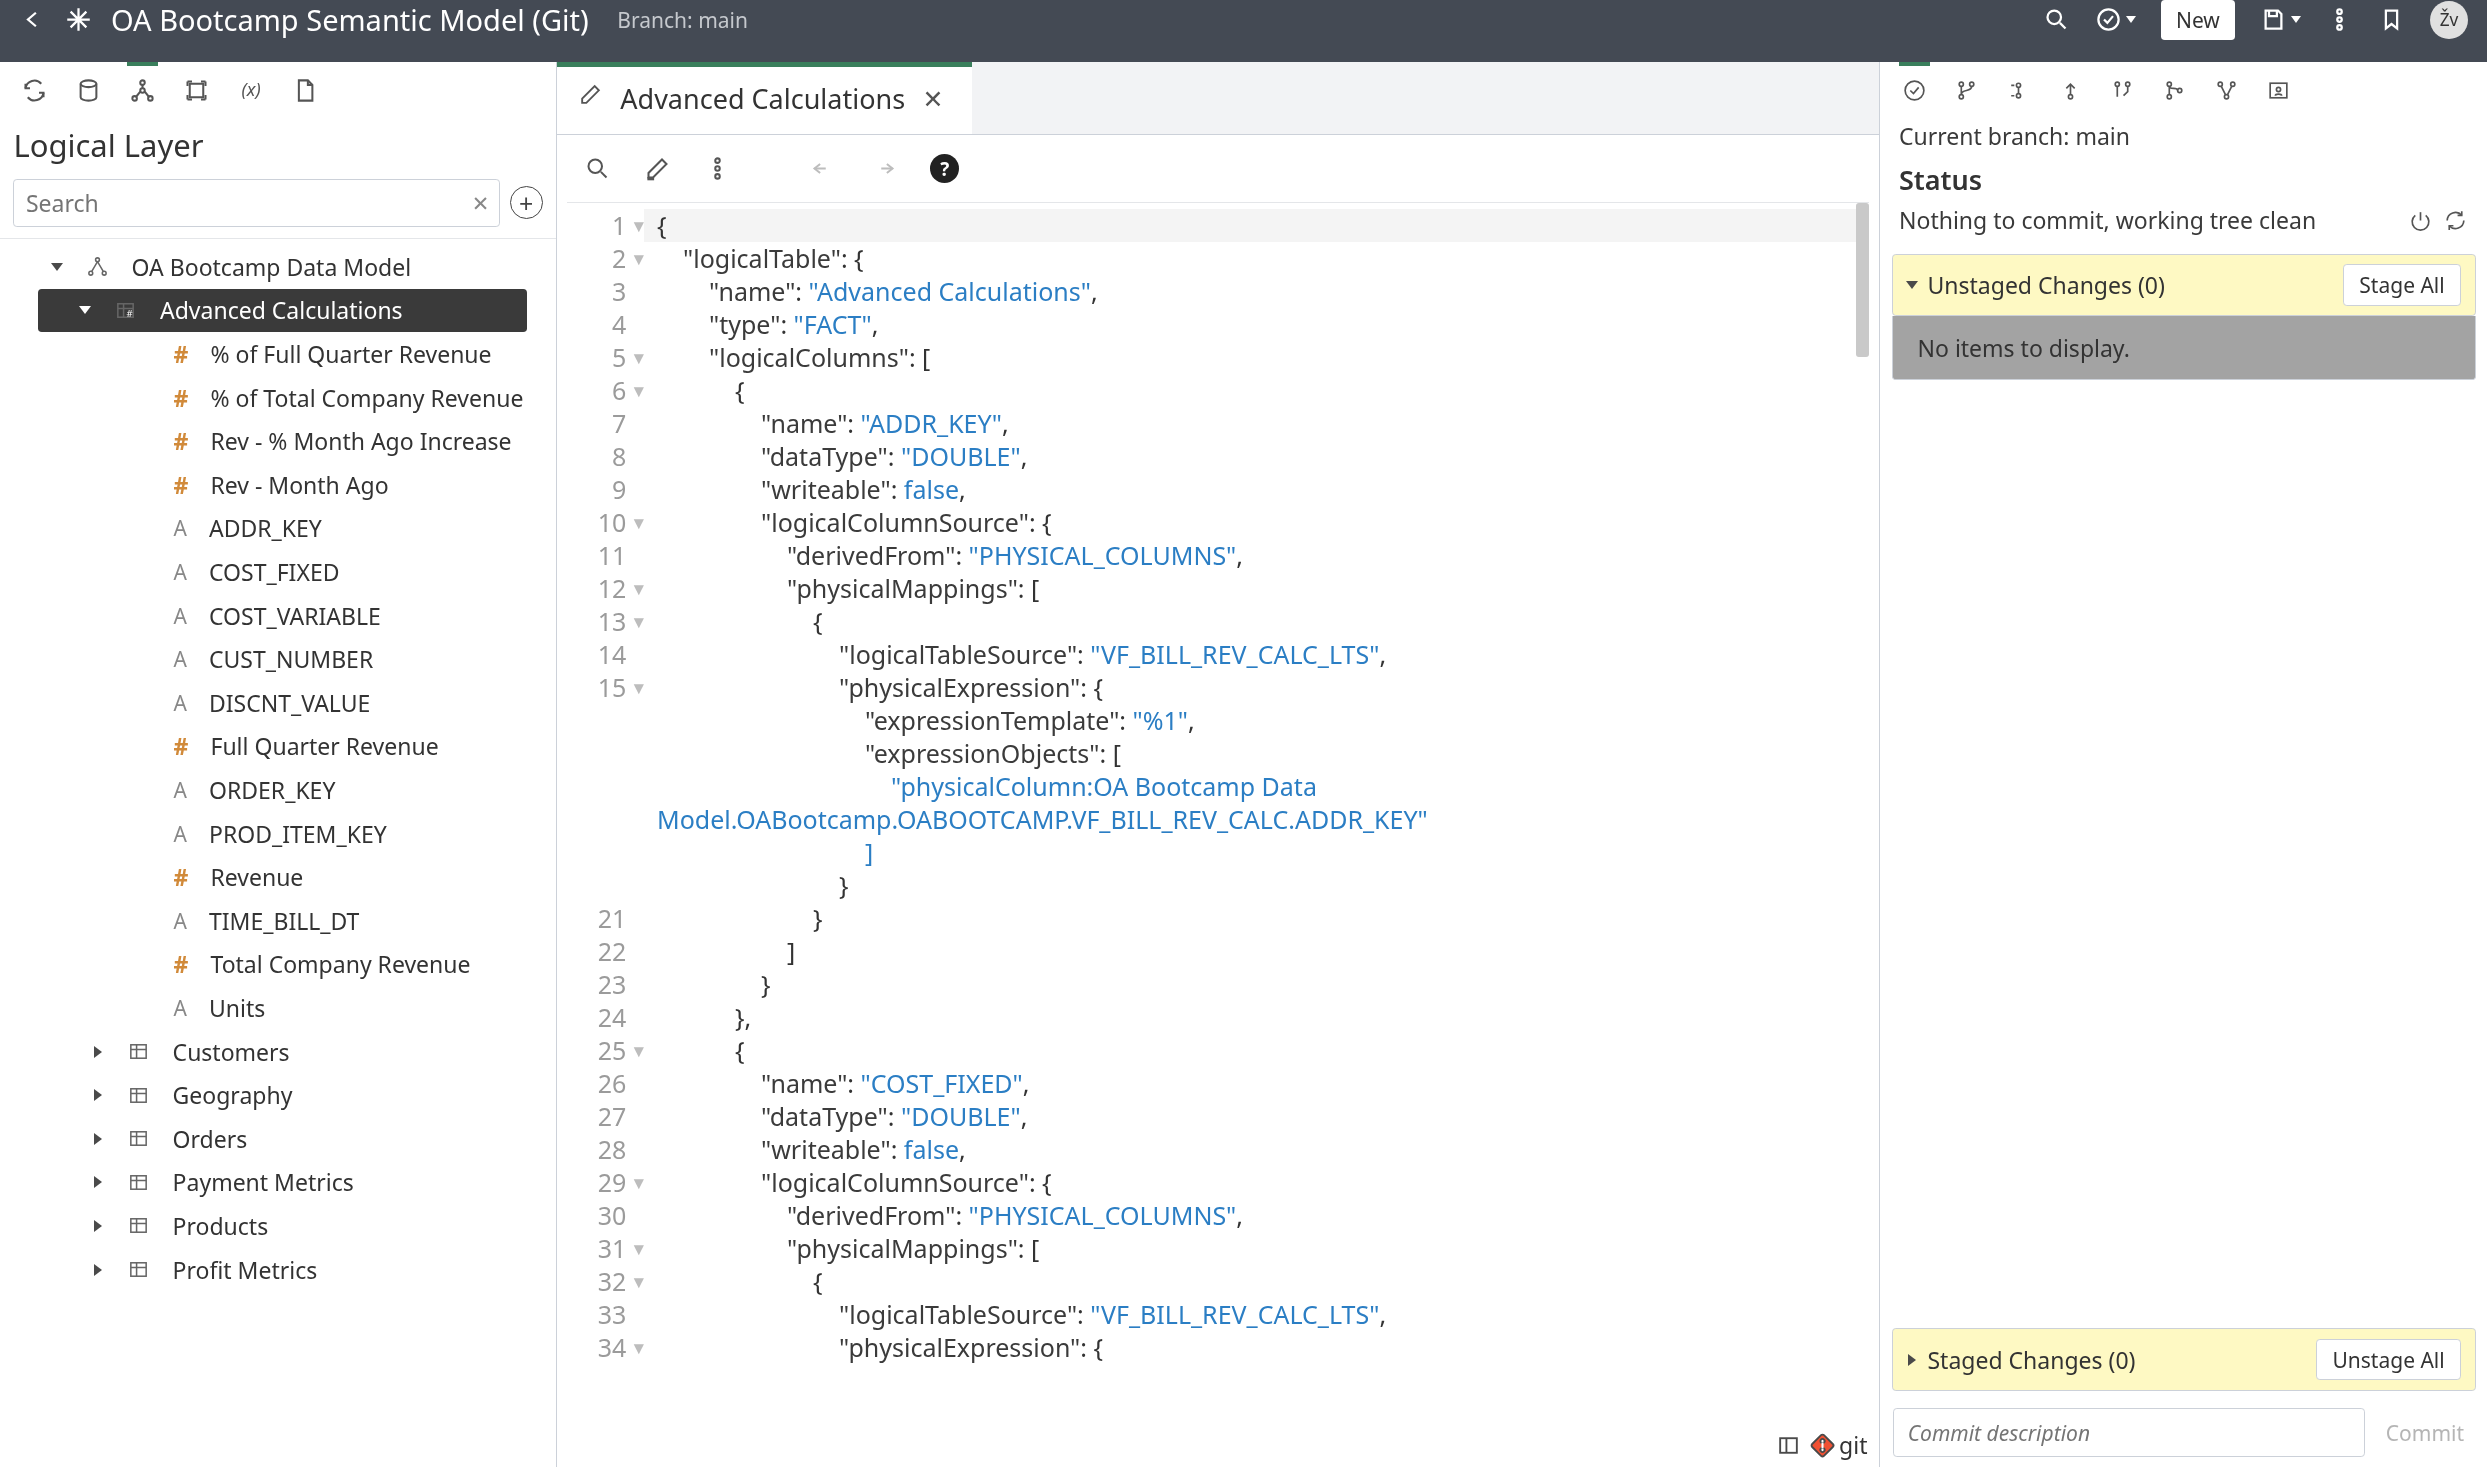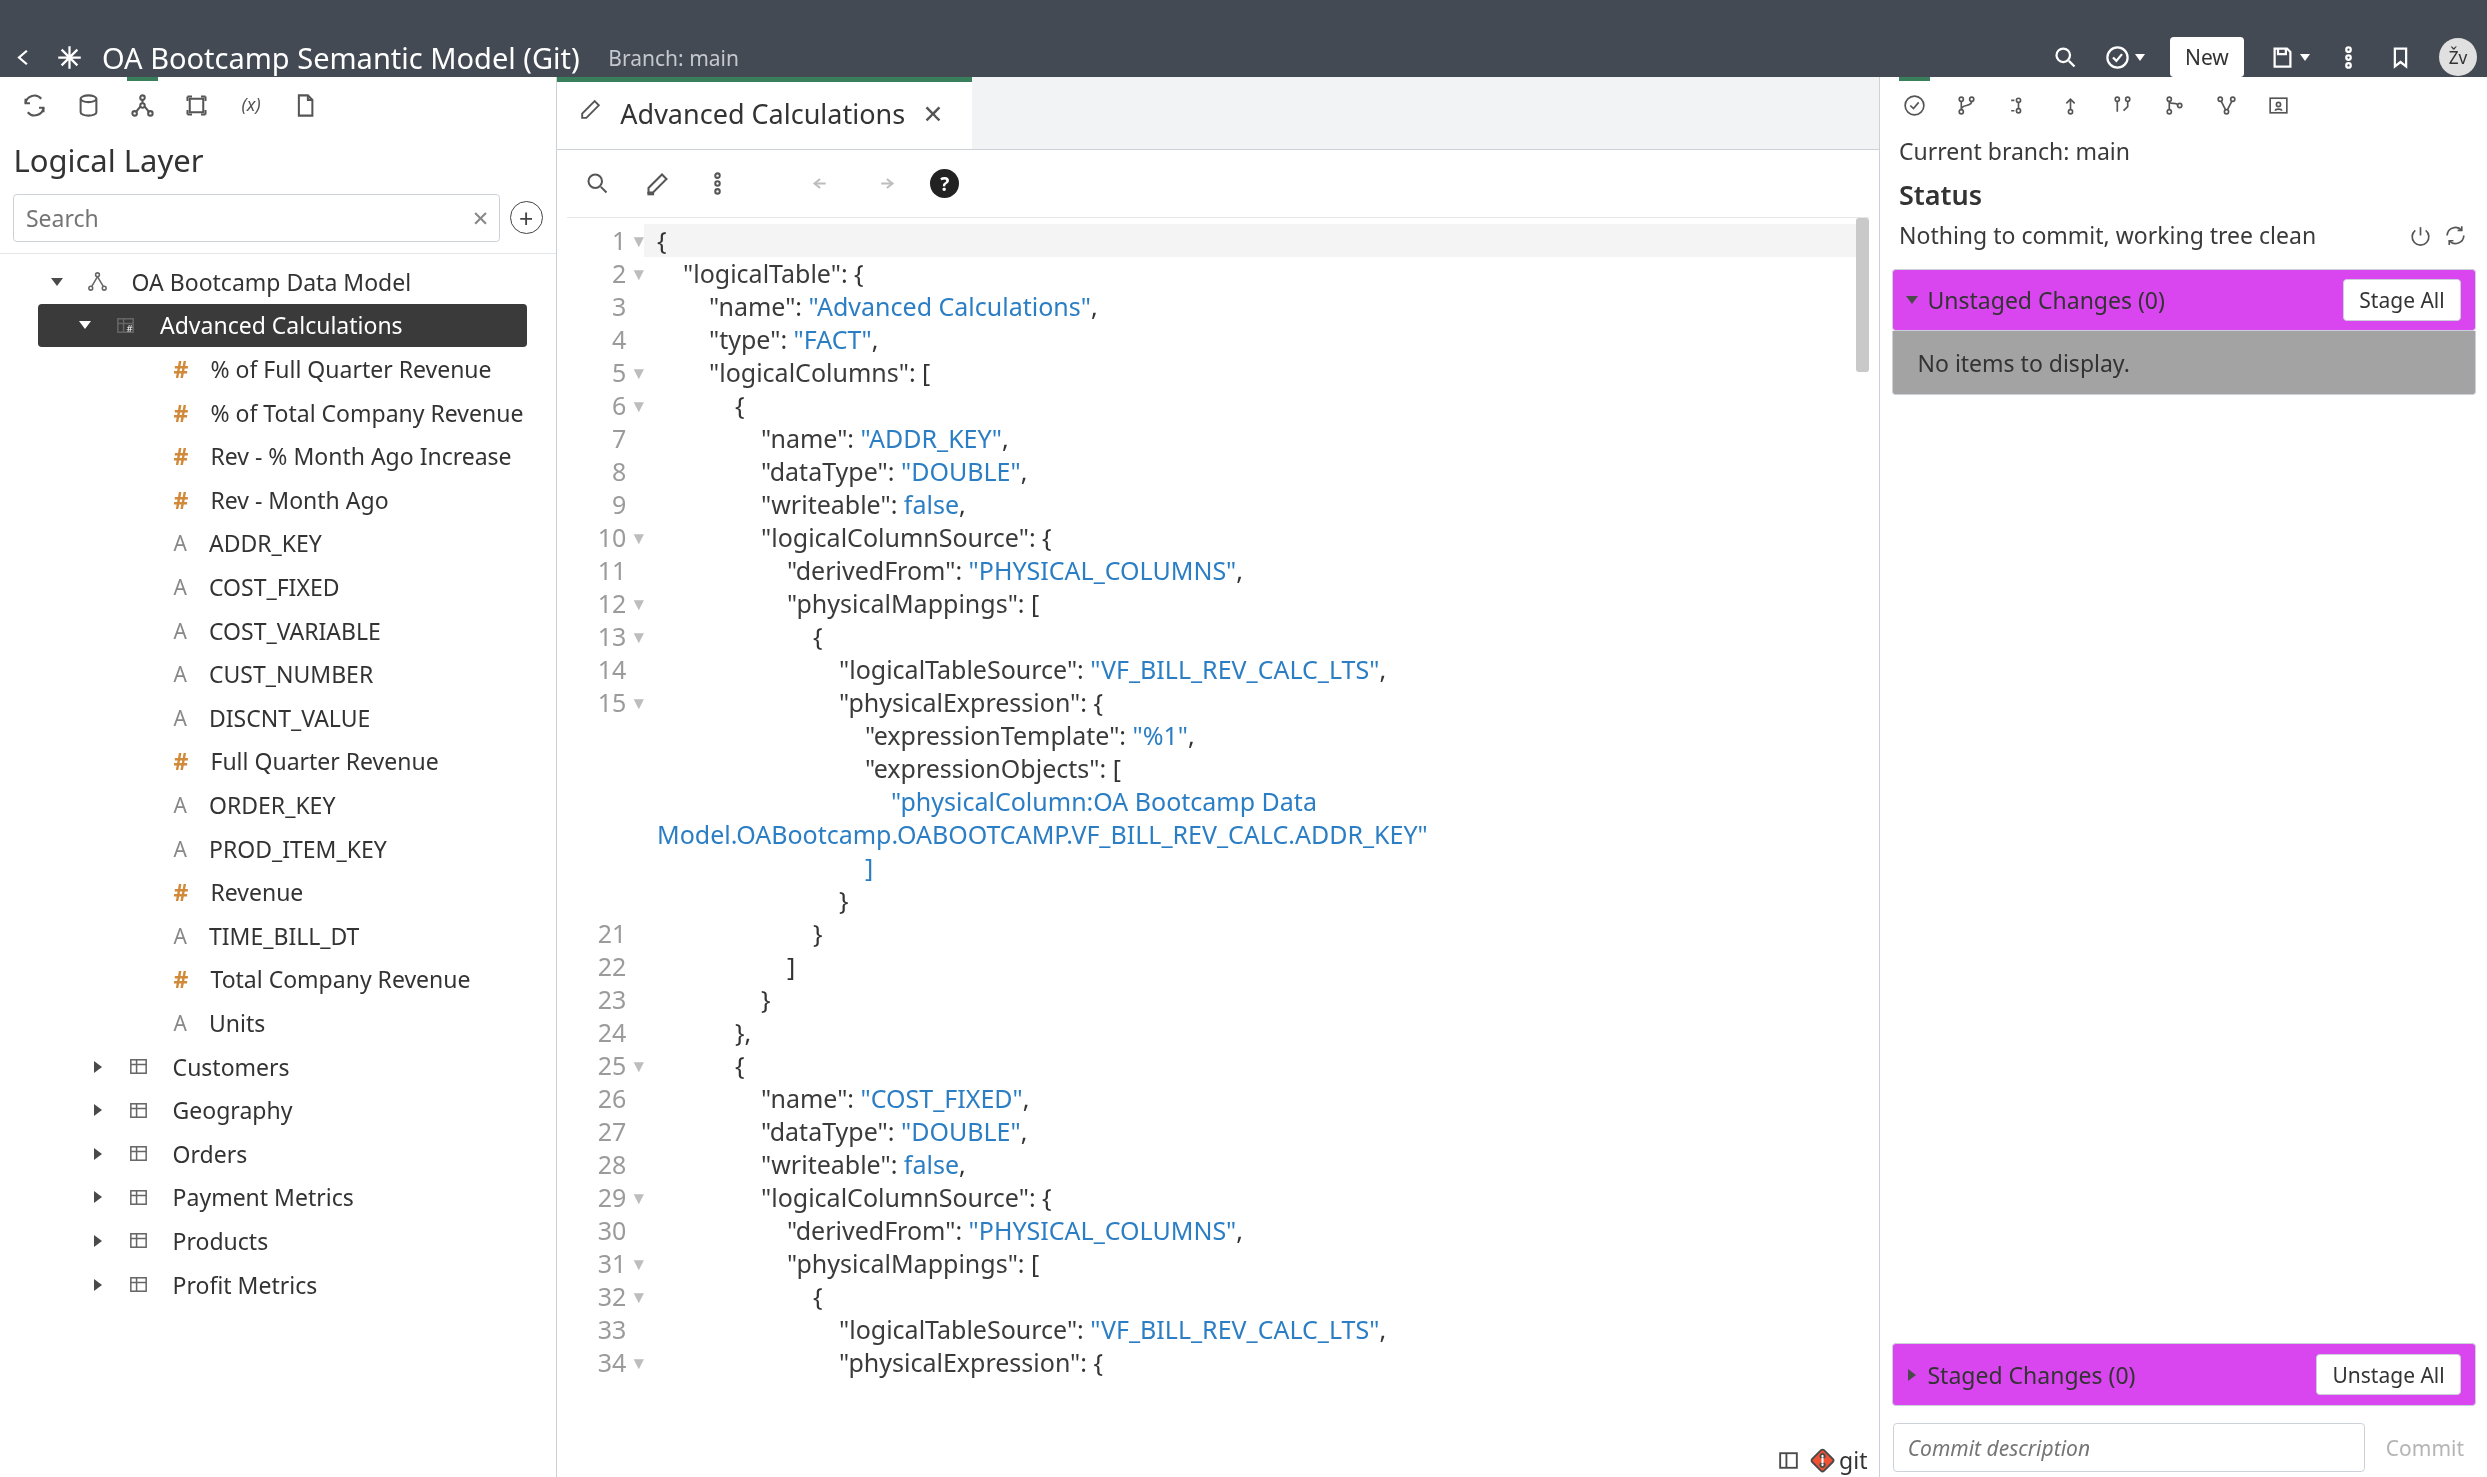--- a/index.html
+++ b/index.html
@@ -12,21 +12,21 @@
     --code-key:#3b3b3b;
     --code-str:#2b7ec4;
     --code-num:#2b7ec4;
     --code-bool:#2b7ec4;
     --sel-bg:#3b3b3b;
     --gutter:#9b9b9b;
   }
   *{box-sizing:border-box;font-family:system-ui,-apple-system,"Segoe UI",sans-serif;}
   body{margin:0;width:2487px;height:1478px;overflow:hidden;color:var(--text);font-size:23px;background:#fff;}
   
-  .topbar{display:flex;align-items:flex-end;height:77px;background:var(--bg-dark);color:#fff;padding:0 10px;}
+  .topbar{display:flex;align-items:flex-start;height:62px;background:var(--bg-dark);color:#fff;padding:0 19px;}
   .topbar .left{display:flex;align-items:center;gap:19px;}
   .topbar .title{font-size:29px;}
   .topbar .branch{font-size:21px;color:#c5c8cd;margin-left:9.6px;}
   .topbar .spacer{flex:1;}
   .topbar .right{display:flex;align-items:center;gap:25px;}
   .topbar svg{width:27px;height:27px;stroke:#fff;fill:none;stroke-width:2;}
   .icon-btn{display:flex;align-items:center;justify-content:center;cursor:pointer;}
   .new-btn{background:#fff;color:#333;border-radius:3.8px;padding:5.8px 15.4px;font-size:21px;}
   .avatar{width:38px;height:38px;border-radius:50%;background:#e0e0e0;display:flex;align-items:center;justify-content:center;color:#333;font-size:17.3px;}
   .chev-down{border-left:5.8px solid transparent;border-right:5.8px solid transparent;border-top:7.7px solid #fff;margin-left:3.8px;}
@@ -87,21 +87,21 @@
   .rp-iconbar .ic{width:31px;height:31px;display:flex;align-items:center;justify-content:center;}
   .rp-iconbar .ic.active{position:relative;}
   .rp-iconbar .ic.active::before{content:"";position:absolute;top:-13.4px;left:0;right:0;height:3.8px;background:var(--accent);}
   .rp-iconbar svg{width:25px;height:25px;stroke:#555;fill:none;stroke-width:1.6;}
   .rp-branch{padding:5.8px 19px 9.6px;font-size:23px;color:#3a3a3a;}
   .rp-status-row{display:flex;align-items:center;padding:0 19px 5.8px;gap:7.7px;}
   .rp-status-row .h{font-size:27px;font-weight:600;flex:0 0 auto;}
   .rp-nothing{padding:0 19px 9.6px;display:flex;align-items:center;gap:9.6px;}
   .rp-nothing .txt{font-size:23px;color:#3a3a3a;flex:1}
   .rp-nothing svg{width:25px;height:25px;stroke:#555;fill:none;stroke-width:1.6;}
-  .section-hdr{display:flex;align-items:center;margin:7.7px 11.5px;padding:9.6px 13.4px;background:#d946ef;border:1px solid var(--border);border-radius:3.8px;gap:9.6px;}
+  .section-hdr{display:flex;align-items:center;margin:7.7px 11.5px;padding:9.6px 13.4px;background:#fef9c3;border:1px solid var(--border);border-radius:3.8px;gap:9.6px;}
   .section-hdr .lbl{flex:1;font-size:23px;}
   .section-hdr .btn{border:1px solid var(--border);background:#fff;border-radius:3.8px;padding:5.8px 15.4px;font-size:21px;cursor:pointer;}
   .no-items{padding:15.4px 25px;font-size:23px;color:#333;margin:0 11.5px;background:#a3a3a3;border:1px solid var(--border);border-top:none;border-radius:0 0 3.8px 3.8px;margin-top:-7.7px;}
   .rp-spacer{flex:1;}
   .commit-row{padding:9.6px 13.4px;display:flex;gap:11.5px;align-items:center;}
   .commit-row input{flex:1;border:1px solid var(--border);border-radius:3.8px;padding:9.6px 13.4px;font-size:21px;outline:none;color:#555;font-style:italic;}
   .commit-row .btn{color:#b5b5b5;font-size:21px;padding:7.7px 9.6px;}
   
   .bottom-badge{position:absolute;right:11.5px;bottom:5.8px;display:flex;align-items:center;gap:9px;font-size:23px;color:#333;}
   .bottom-badge svg{width:25px;height:25px;stroke:#4a4a4a;fill:none;stroke-width:1.8;}

